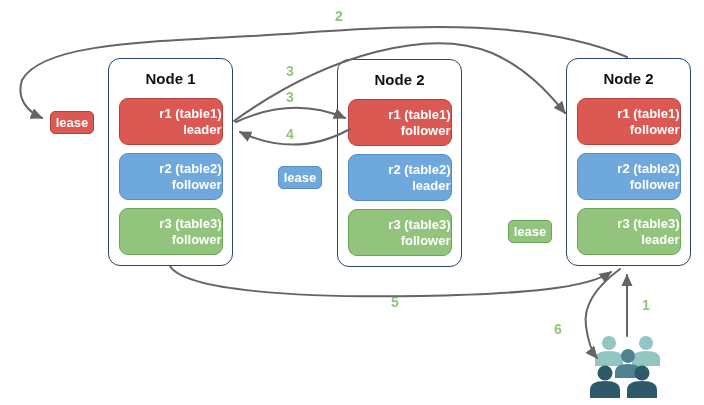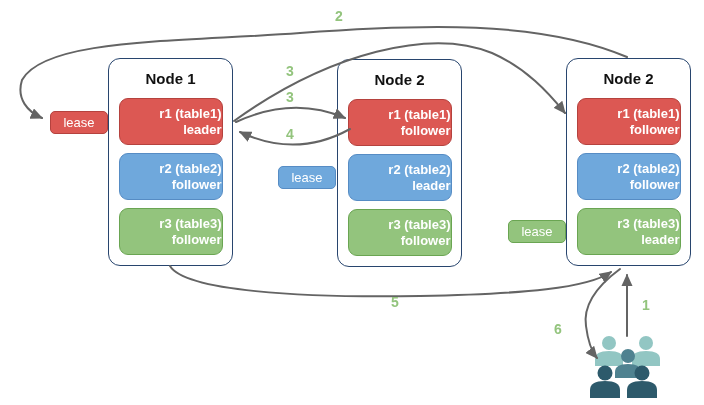--- a/index.html
+++ b/index.html
@@ -20,23 +20,23 @@
     width:104px;height:47px;border-radius:9px;box-sizing:border-box;
     display:flex;flex-direction:column;align-items:flex-end;justify-content:center;
     color:#ffffff;font-size:13px;line-height:16px;text-align:center;margin-bottom:8px;
     border:1.5px solid transparent;
     font-weight:bold;
   }
   .replica.red{background:var(--red-fill,#dc5853);border-color:var(--red-border,#b5423e);}
   .replica.blue{background:var(--blue-fill,#6fa8dc);border-color:var(--blue-border,#568cc4);}
   .replica.green{background:var(--green-fill,#93c47d);border-color:var(--green-border,#6aa552);}
   .lease{
-    position:absolute;width:58px;height:23px;border-radius:5px;box-sizing:border-box;
+    position:absolute;width:44px;height:23px;border-radius:5px;box-sizing:border-box;
     display:flex;align-items:center;justify-content:center;color:#ffffff;font-size:13px;
-    z-index:1;border:1.5px solid transparent;
+    z-index:1;border:1.5px solid transparent;font-weight:bold;
   }
   .lease.red{background:var(--red-fill,#dc5853);border-color:var(--red-border,#b5423e);}
   .lease.blue{background:var(--blue-fill,#6fa8dc);border-color:var(--blue-border,#568cc4);}
   .lease.green{background:var(--green-fill,#93c47d);border-color:var(--green-border,#6aa552);}
   .step-label{
     position:absolute;transform:translateX(-50%);font-size:14px;font-weight:bold;
     color:var(--step-label,#93c47d);z-index:3;line-height:14px;
   }
   .arrows{position:absolute;left:0;top:0;z-index:2;pointer-events:none;}
   .clients{position:absolute;left:580px;top:330px;z-index:1;}

